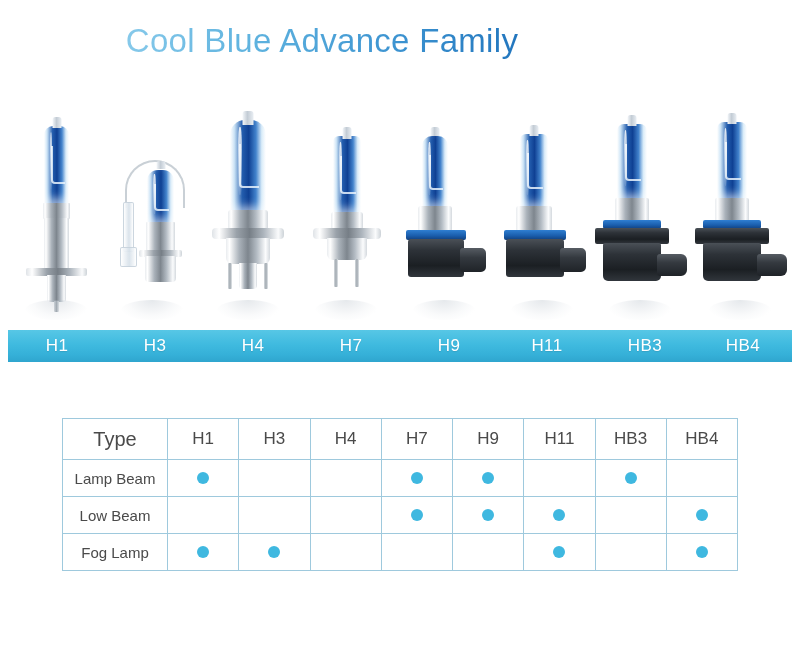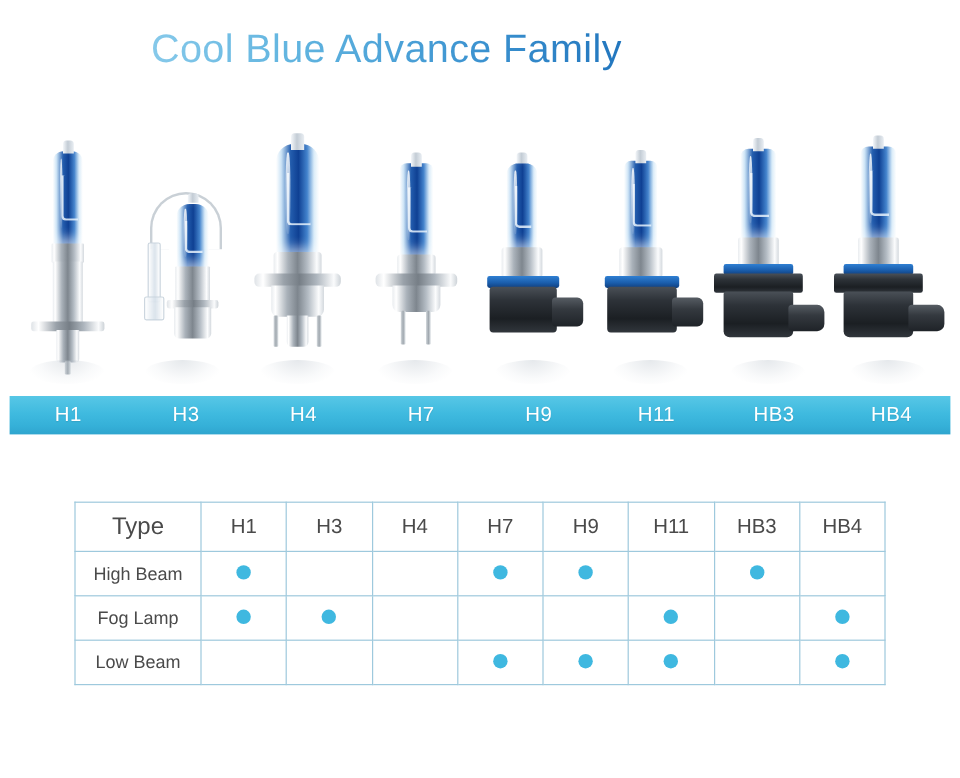--- a/index.html
+++ b/index.html
@@ -368,46 +368,46 @@
       <th>H4</th>
       <th>H7</th>
       <th>H9</th>
       <th>H11</th>
       <th>HB3</th>
       <th>HB4</th>
     </tr>
   </thead>
   <tbody>
     <tr>
-      <td class="col-type"><span class="rowlabel">High Beam</span></td>
-      <td><span class="dot-slot"><span class="dot" style="background: rgb(63, 184, 224);"></span></span></td>
-      <td><span class="dot-slot"></span></td>
-      <td><span class="dot-slot"></span></td>
-      <td><span class="dot-slot"><span class="dot" style="background: rgb(63, 184, 224);"></span></span></td>
-      <td><span class="dot-slot"><span class="dot" style="background: rgb(63, 184, 224);"></span></span></td>
-      <td><span class="dot-slot"></span></td>
-      <td><span class="dot-slot"><span class="dot" style="background: rgb(63, 184, 224);"></span></span></td>
-      <td><span class="dot-slot"></span></td>
+      <td class="col-type"><span class="rowlabel">Lamp Beam</span></td>
+      <td><span class="dot-slot"><span class="dot" style="background: rgb(63, 184, 224);"></span></span></td>
+      <td><span class="dot-slot"></span></td>
+      <td><span class="dot-slot"></span></td>
+      <td><span class="dot-slot"><span class="dot" style="background: rgb(63, 184, 224);"></span></span></td>
+      <td><span class="dot-slot"><span class="dot" style="background: rgb(63, 184, 224);"></span></span></td>
+      <td><span class="dot-slot"></span></td>
+      <td><span class="dot-slot"><span class="dot" style="background: rgb(63, 184, 224);"></span></span></td>
+      <td><span class="dot-slot"></span></td>
+    </tr>
+    <tr>
+      <td class="col-type"><span class="rowlabel">Low Beam</span></td>
+      <td><span class="dot-slot"></span></td>
+      <td><span class="dot-slot"></span></td>
+      <td><span class="dot-slot"></span></td>
+      <td><span class="dot-slot"><span class="dot" style="background: rgb(63, 184, 224);"></span></span></td>
+      <td><span class="dot-slot"><span class="dot" style="background: rgb(63, 184, 224);"></span></span></td>
+      <td><span class="dot-slot"><span class="dot" style="background: rgb(63, 184, 224);"></span></span></td>
+      <td><span class="dot-slot"></span></td>
+      <td><span class="dot-slot"><span class="dot" style="background: rgb(63, 184, 224);"></span></span></td>
     </tr>
     <tr>
       <td class="col-type"><span class="rowlabel">Fog Lamp</span></td>
       <td><span class="dot-slot"><span class="dot" style="background: rgb(63, 184, 224);"></span></span></td>
       <td><span class="dot-slot"><span class="dot" style="background: rgb(63, 184, 224);"></span></span></td>
       <td><span class="dot-slot"></span></td>
       <td><span class="dot-slot"></span></td>
       <td><span class="dot-slot"></span></td>
       <td><span class="dot-slot"><span class="dot" style="background: rgb(63, 184, 224);"></span></span></td>
       <td><span class="dot-slot"></span></td>
       <td><span class="dot-slot"><span class="dot" style="background: rgb(63, 184, 224);"></span></span></td>
     </tr>
-    <tr>
-      <td class="col-type"><span class="rowlabel">Low Beam</span></td>
-      <td><span class="dot-slot"></span></td>
-      <td><span class="dot-slot"></span></td>
-      <td><span class="dot-slot"></span></td>
-      <td><span class="dot-slot"><span class="dot" style="background: rgb(63, 184, 224);"></span></span></td>
-      <td><span class="dot-slot"><span class="dot" style="background: rgb(63, 184, 224);"></span></span></td>
-      <td><span class="dot-slot"><span class="dot" style="background: rgb(63, 184, 224);"></span></span></td>
-      <td><span class="dot-slot"></span></td>
-      <td><span class="dot-slot"><span class="dot" style="background: rgb(63, 184, 224);"></span></span></td>
-    </tr>
   </tbody>
 </table>
 
 </body></html>

